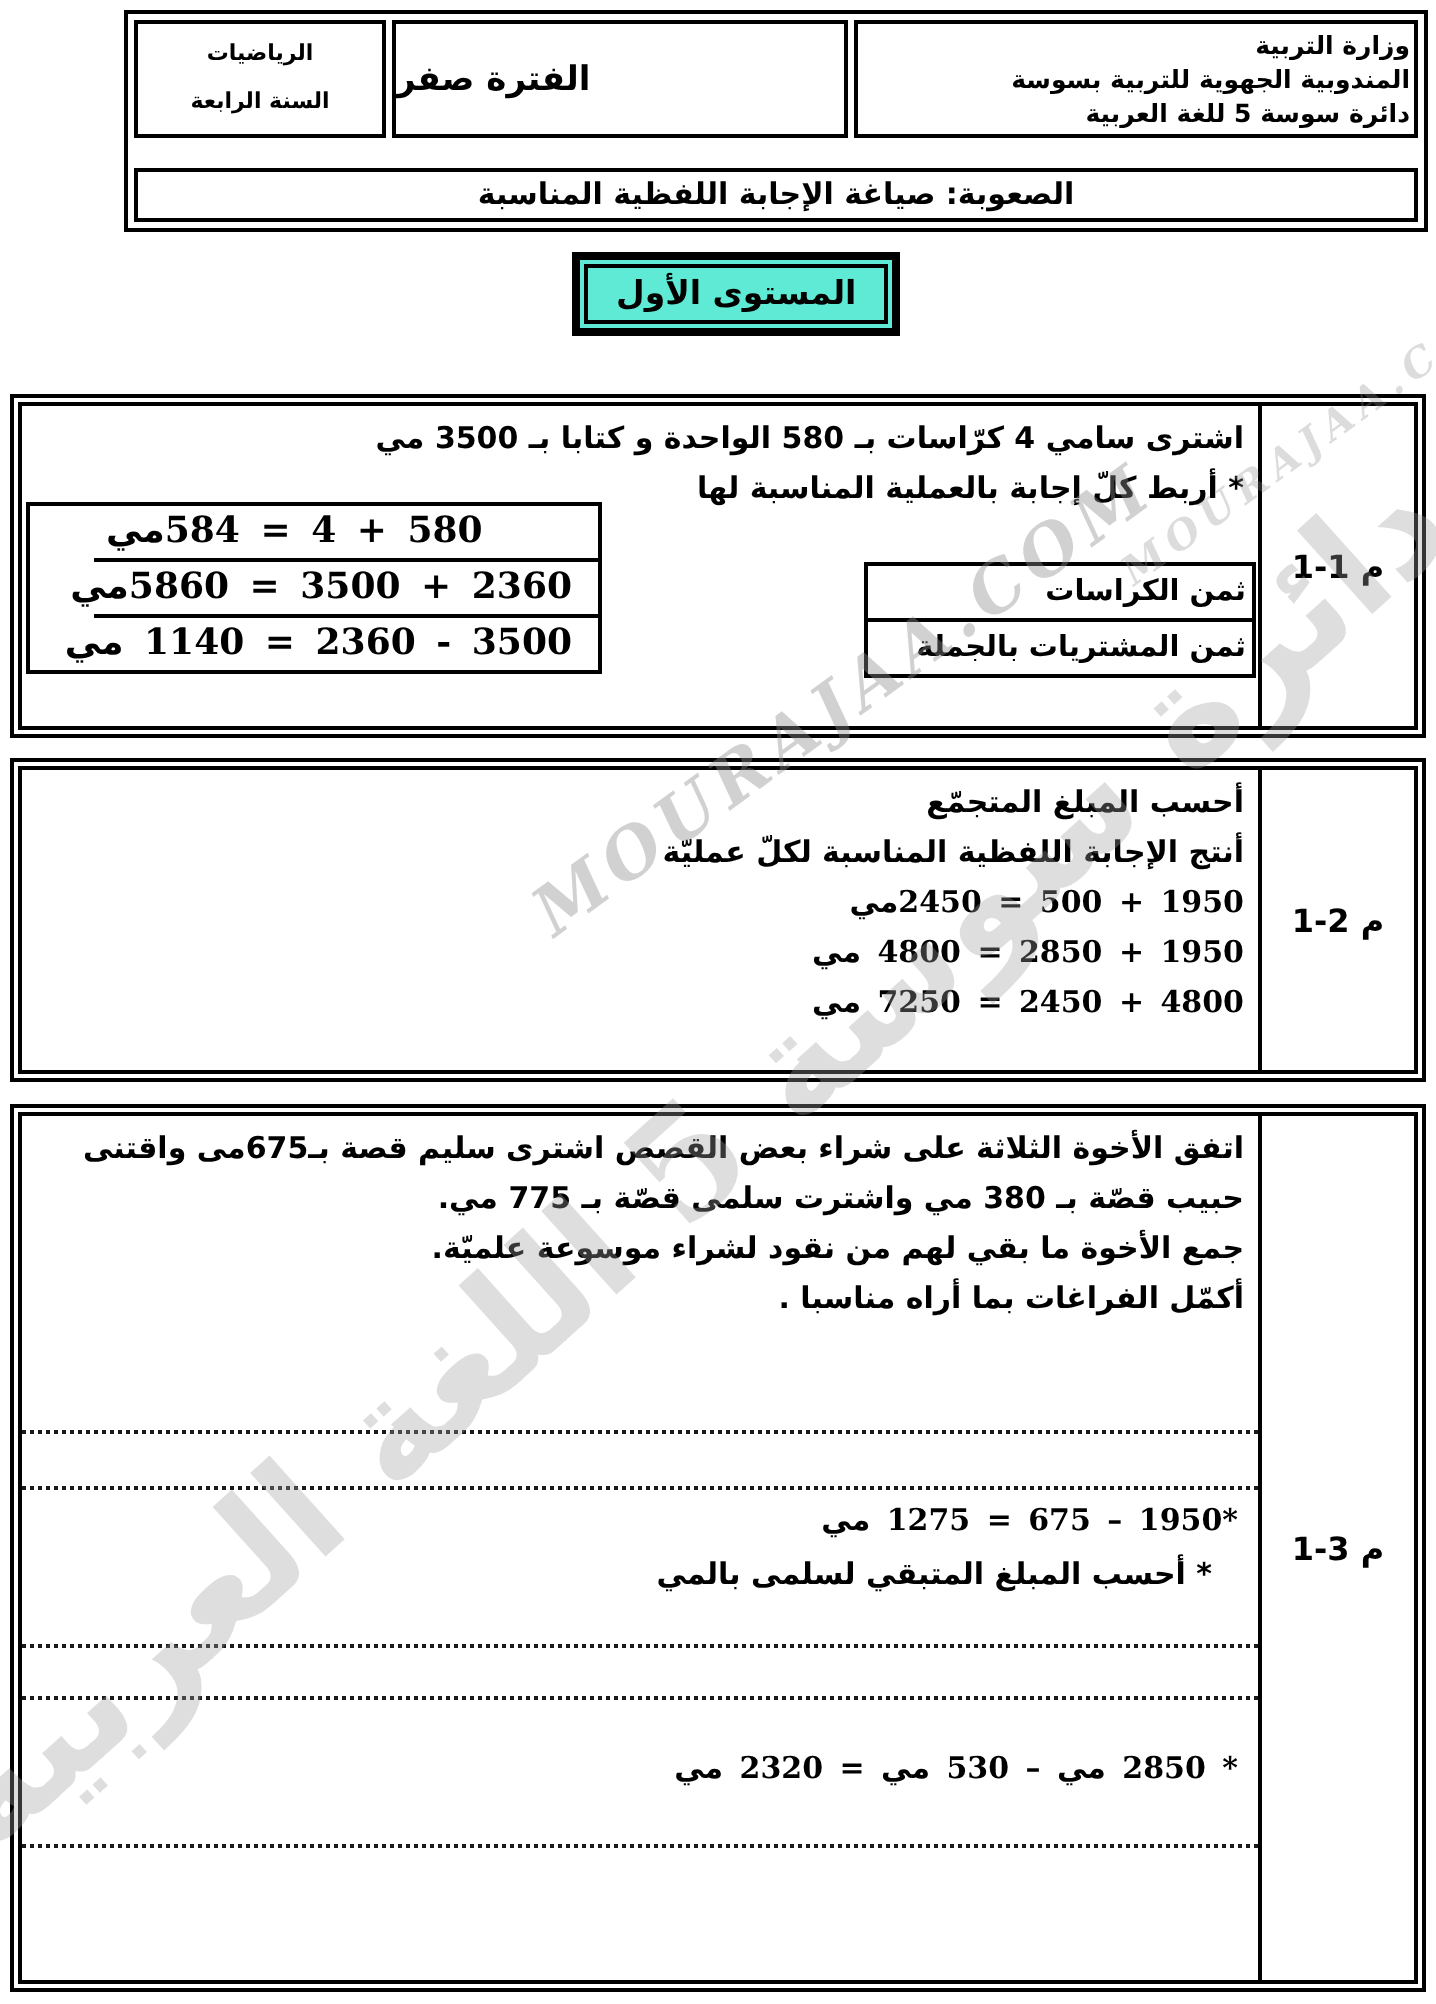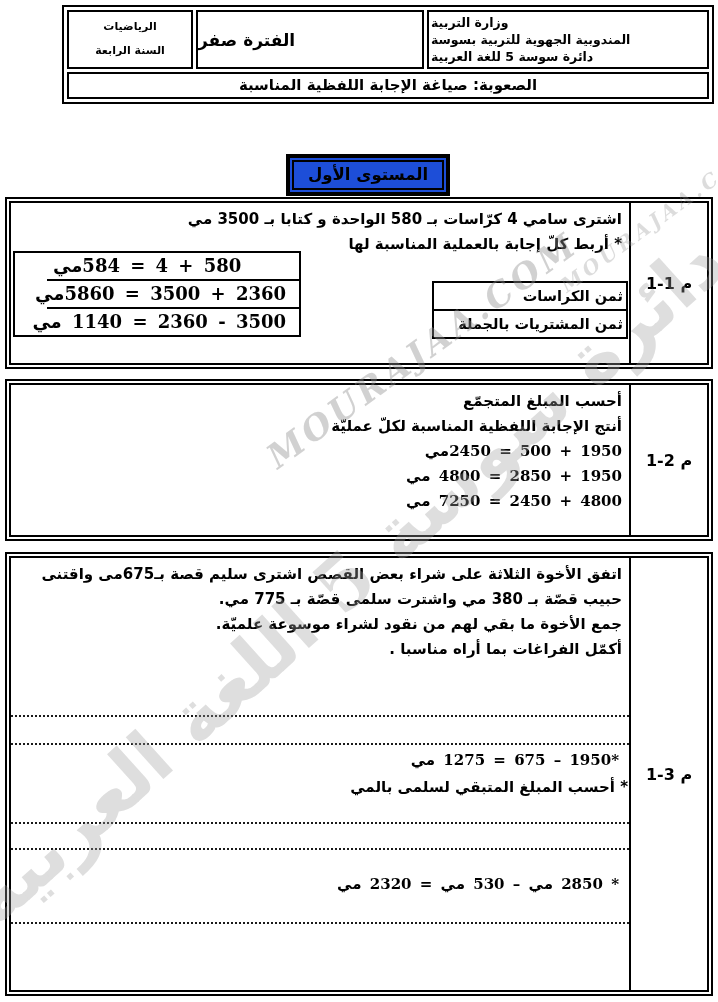--- a/index.html
+++ b/index.html
@@ -18,26 +18,26 @@
   .wm-site{
     position:absolute; font-family:"DejaVu Serif",serif; font-style:italic;
     color:#8f8f8f; letter-spacing:4px; white-space:nowrap; direction:ltr;
   }
   .wm-site-1{left:235px; top:330px; font-size:34px; opacity:.40; transform:rotate(-36deg);}
   .wm-site-2{left:540px; top:205px; font-size:20px; opacity:.30; transform:rotate(-36deg);}
   
   .hdr{position:absolute; left:62px; top:5px; width:648px; border:2px solid #000; background:#fff; z-index:1;}
   .hdr-top{display:flex; gap:3px; padding:3px; align-items:stretch;}
   .hdr-cell{border:2px solid #000;}
-  .hdr-ministry{flex:1; text-align:left; font-size:12.5px; line-height:17px; padding:2px 2px;}
+  .hdr-ministry{flex:1; text-align:right; font-size:12.5px; line-height:17px; padding:2px 2px;}
   .hdr-period{width:224px; display:flex; align-items:center; justify-content:flex-end; font-size:17px;}
   .hdr-subject{width:118px; text-align:center; font-size:11px; line-height:24px; padding:3px 2px;}
-  .hdr-diff{border:2px solid #000; margin:0 3px 3px 3px; text-align:center; font-size:15px; padding:2px 0 3px 0;}
+  .hdr-diff{border:2px solid #000; margin:12px 3px 3px 3px; text-align:center; font-size:15px; padding:2px 0 3px 0;}
   
-  .title-box{position:absolute; left:286px; top:126px; border:4px solid #000; padding:2px; background:#1d4ed8; z-index:1;margin-top:28px;}
+  .title-box{position:absolute; left:286px; top:126px; border:4px solid #000; padding:2px; background:#5eead4; z-index:1;}
   .title-inner{border:2px solid #000; padding:3px 14px 4px 14px; font-size:16.5px; white-space:nowrap;}
   
   .exercise{
     position:absolute; left:5px; width:708px; border:6px double #000; background:#fff;
     display:flex; z-index:1; box-sizing:border-box;
   }
   .ex1{top:197px; height:172px;}
   .ex2{top:379px; height:162px;}
   .ex3{top:552px; height:444px;}
   .ex-label{
@@ -56,21 +56,21 @@
   .ans-row{height:26px; line-height:26px; text-align:right; padding-right:3px; font-size:14.5px; white-space:nowrap;}
   .ans-row + .ans-row{border-top:2px solid #000;}
   
   .eq-line{text-align:right; padding-right:7px; line-height:25px;
            font-family:"DejaVu Serif","DejaVu Sans",serif; word-spacing:3px; white-space:nowrap;}
   
   .dotted{position:absolute; left:0; right:0; border-top:2.5px dotted #1a1a1a; height:0;}
   .d1{top:157px;} .d2{top:185px;} .d3{top:264px;} .d4{top:290px;} .d5{top:364px;}
   .abs-line{position:absolute; left:0; right:0; line-height:25px; white-space:nowrap;}
   .r-eq1{top:190px; padding-right:10px; font-family:"DejaVu Serif","DejaVu Sans",serif; word-spacing:3px;}
-  .r-note{top:217px; padding-right:1px;}
+  .r-note{top:217px; padding-right:23px;}
   .r-eq2{top:314px; padding-right:10px; font-family:"DejaVu Serif","DejaVu Sans",serif; word-spacing:3px;}
   .r-eq3{top:388px; padding-right:10px; font-family:"DejaVu Serif","DejaVu Sans",serif; word-spacing:3px;}
 </style>
 </head>
 <body>
 
 <div class="page">
 
   <div class="wm-layer">
     <div class="wm-arabic">دائرة سوسة 5 اللغة العربية</div>

